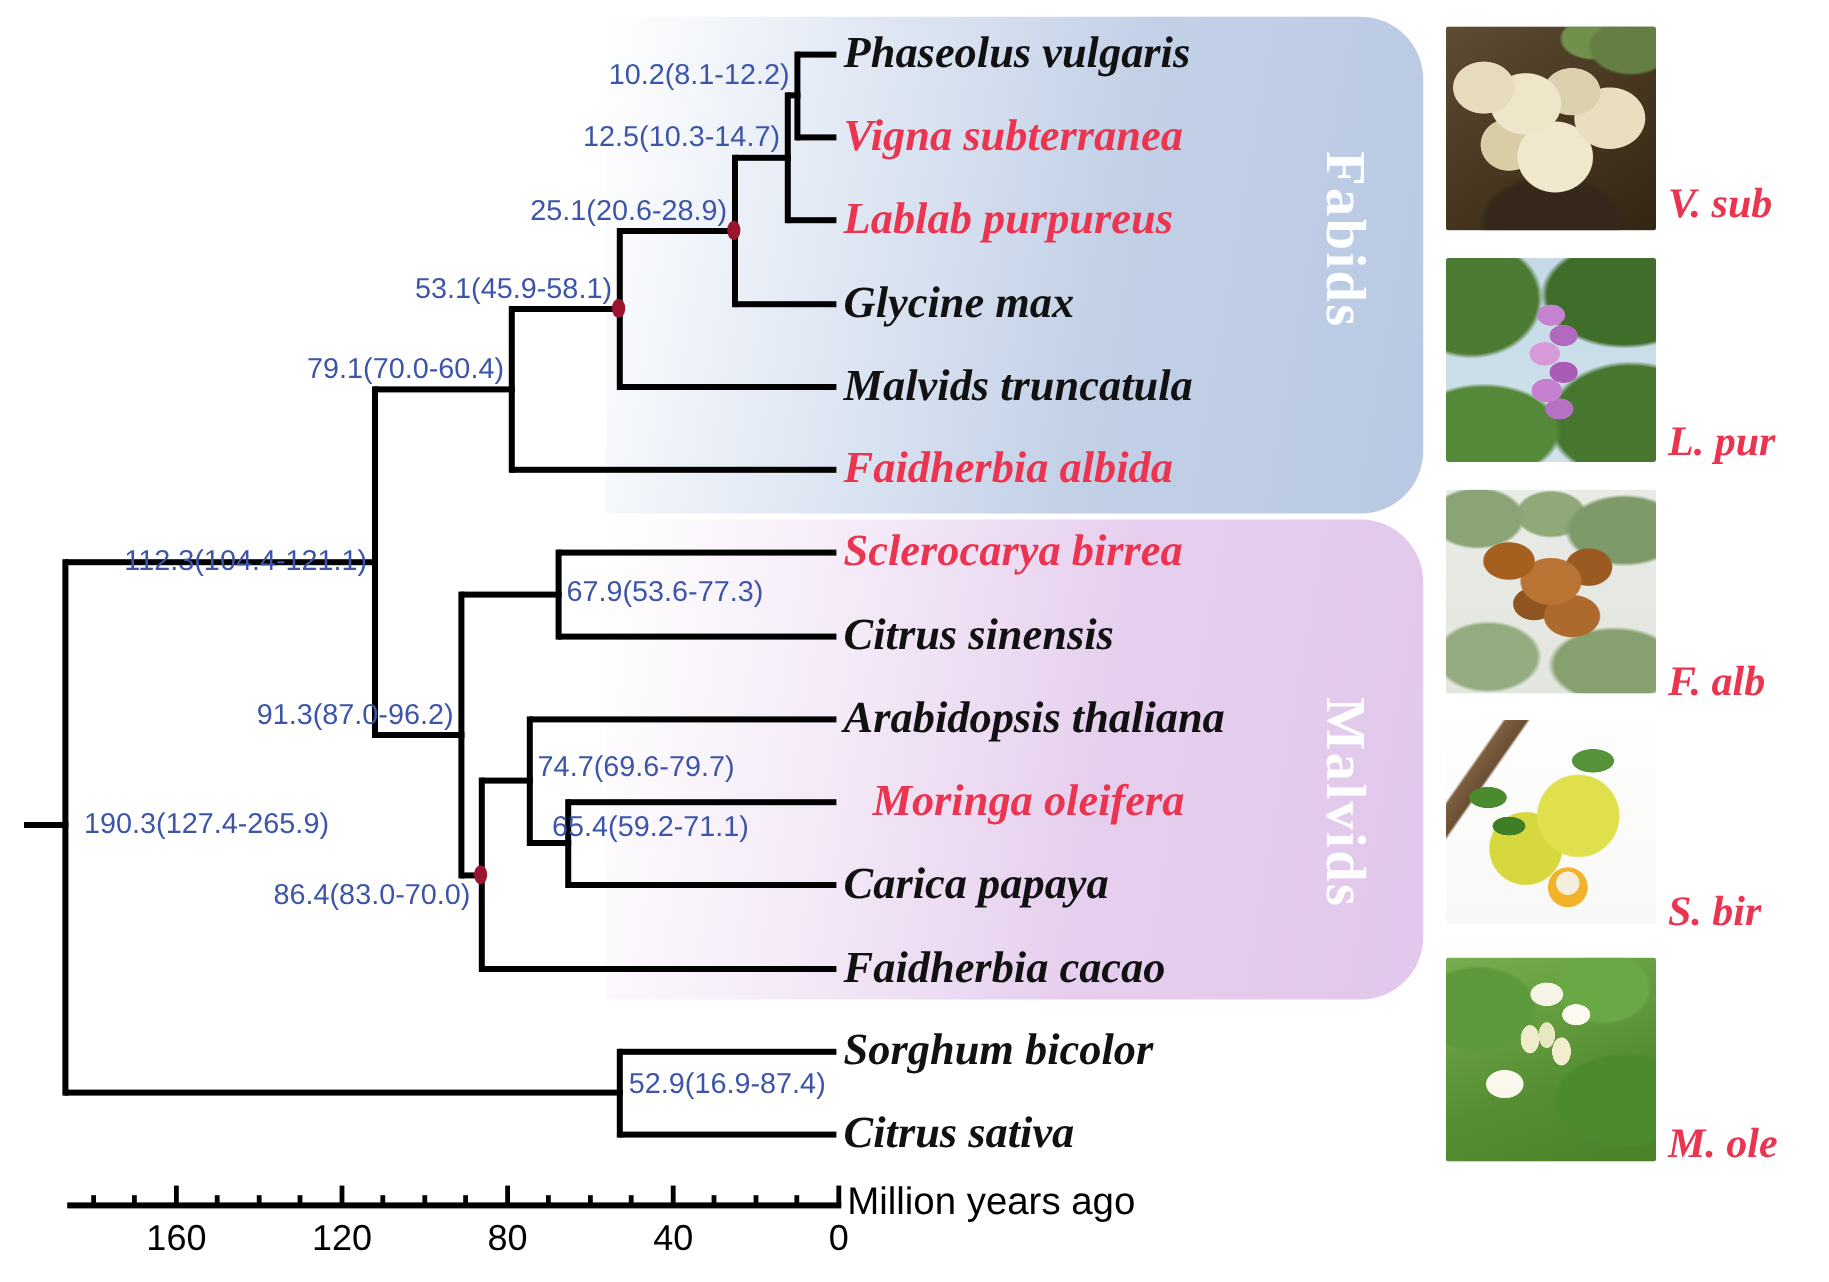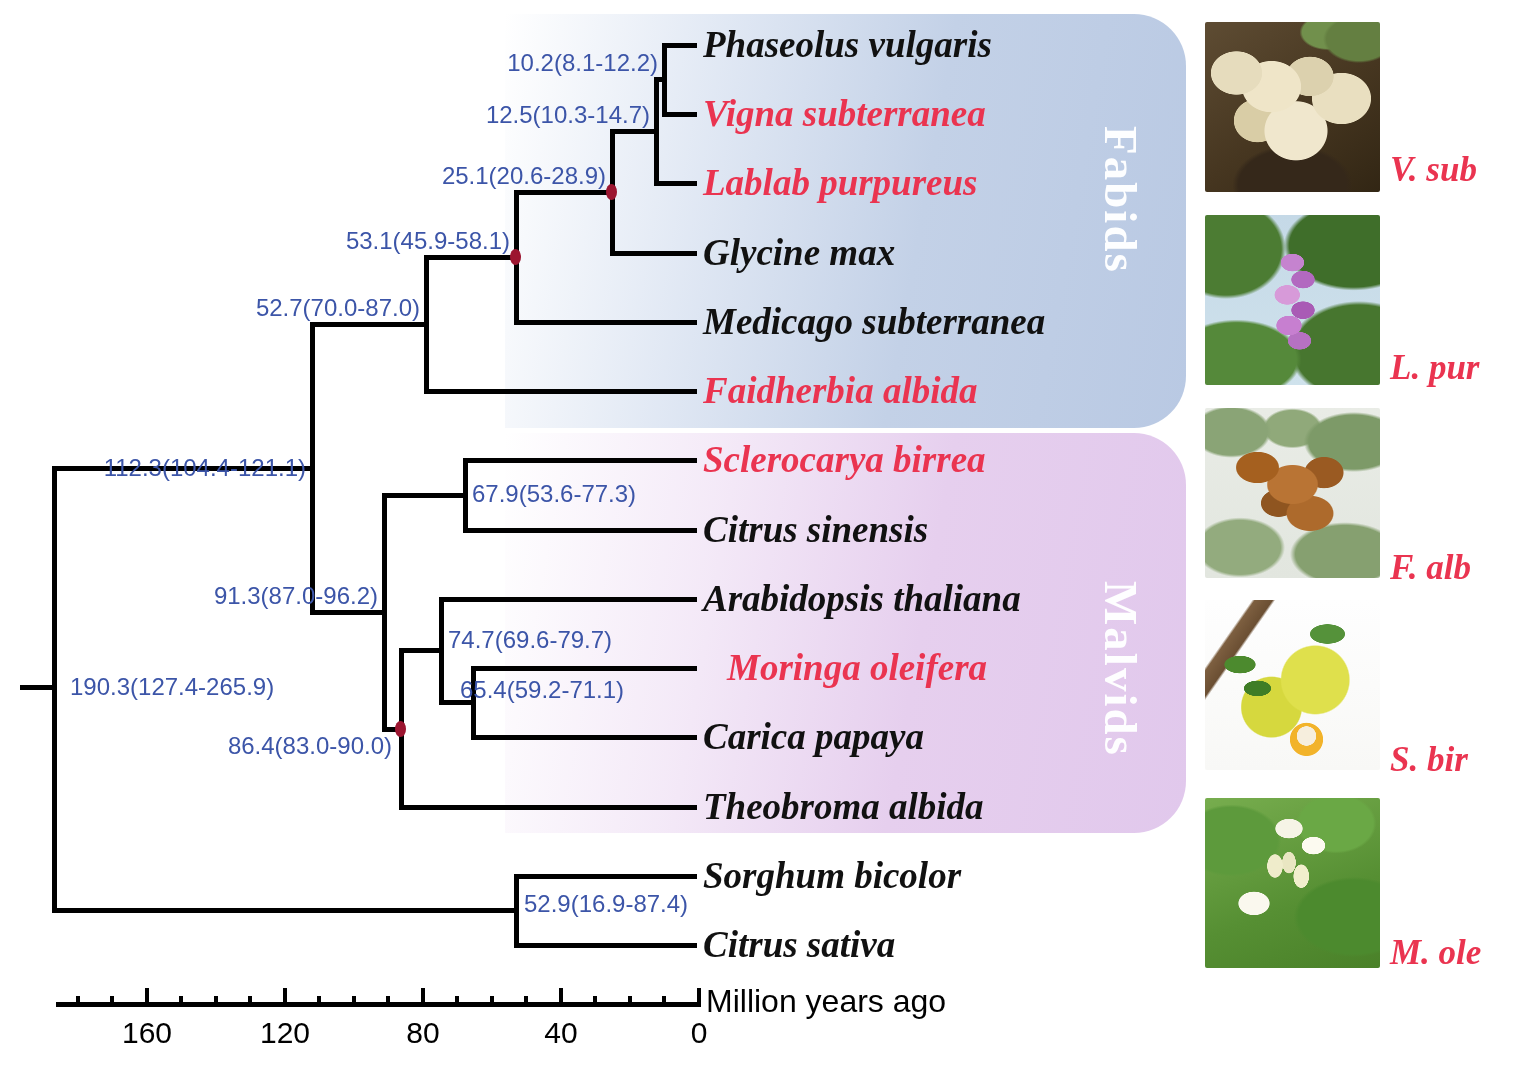--- a/index.html
+++ b/index.html
@@ -149,42 +149,42 @@
   <div class="v" style="left:52px;top:466px;height:447px;"></div>
 
   <div class="dot" style="left:606px;top:184px;"></div>
   <div class="dot" style="left:510px;top:249px;"></div>
   <div class="dot" style="left:395px;top:721px;"></div>
 
   <div class="nl" style="right:866px;top:50px;">10.2(8.1-12.2)</div>
   <div class="nl" style="right:874px;top:102px;">12.5(10.3-14.7)</div>
   <div class="nl" style="right:918px;top:163px;">25.1(20.6-28.9)</div>
   <div class="nl" style="right:1014px;top:228px;">53.1(45.9-58.1)</div>
-  <div class="nl" style="right:1104px;top:295px;">52.7(70.0-87.0)</div>
+  <div class="nl" style="right:1104px;top:295px;">79.1(70.0-60.4)</div>
   <div class="nl" style="right:1218px;top:439px;margin-top:16px;">112.3(104.4-121.1)</div>
   <div class="nl" style="left:70px;top:674px;">190.3(127.4-265.9)</div>
   <div class="nl" style="right:1146px;top:583px;">91.3(87.0-96.2)</div>
   <div class="nl" style="left:472px;top:481px;">67.9(53.6-77.3)</div>
   <div class="nl" style="left:448px;top:627px;">74.7(69.6-79.7)</div>
   <div class="nl" style="left:460px;top:677px;">65.4(59.2-71.1)</div>
-  <div class="nl" style="right:1132px;top:733px;">86.4(83.0-90.0)</div>
+  <div class="nl" style="right:1132px;top:733px;">86.4(83.0-70.0)</div>
   <div class="nl" style="left:524px;top:891px;">52.9(16.9-87.4)</div>
 
   <div class="sp" style="top:22px;">Phaseolus vulgaris</div>
   <div class="sp red" style="top:91px;">Vigna subterranea</div>
   <div class="sp red" style="top:160px;">Lablab purpureus</div>
   <div class="sp" style="top:230px;">Glycine max</div>
-  <div class="sp" style="top:299px;">Medicago subterranea</div>
+  <div class="sp" style="top:299px;">Malvids truncatula</div>
   <div class="sp red" style="top:368px;">Faidherbia albida</div>
   <div class="sp red" style="top:437px;">Sclerocarya birrea</div>
   <div class="sp" style="top:507px;">Citrus sinensis</div>
   <div class="sp" style="top:576px;">Arabidopsis thaliana</div>
   <div class="sp red" style="top:645px;margin-left:24px;">Moringa oleifera</div>
   <div class="sp" style="top:714px;">Carica papaya</div>
-  <div class="sp" style="top:784px;">Theobroma albida</div>
+  <div class="sp" style="top:784px;">Faidherbia cacao</div>
   <div class="sp" style="top:853px;">Sorghum bicolor</div>
   <div class="sp" style="top:922px;">Citrus sativa</div>
 
   <div class="axis-line"></div>
   <div class="tick major" style="left:145px;"></div>
   <div class="tick major" style="left:283px;"></div>
   <div class="tick major" style="left:421px;"></div>
   <div class="tick major" style="left:559px;"></div>
   <div class="tick major" style="left:697px;"></div>
   <div class="tick minor" style="left:76px;"></div>

